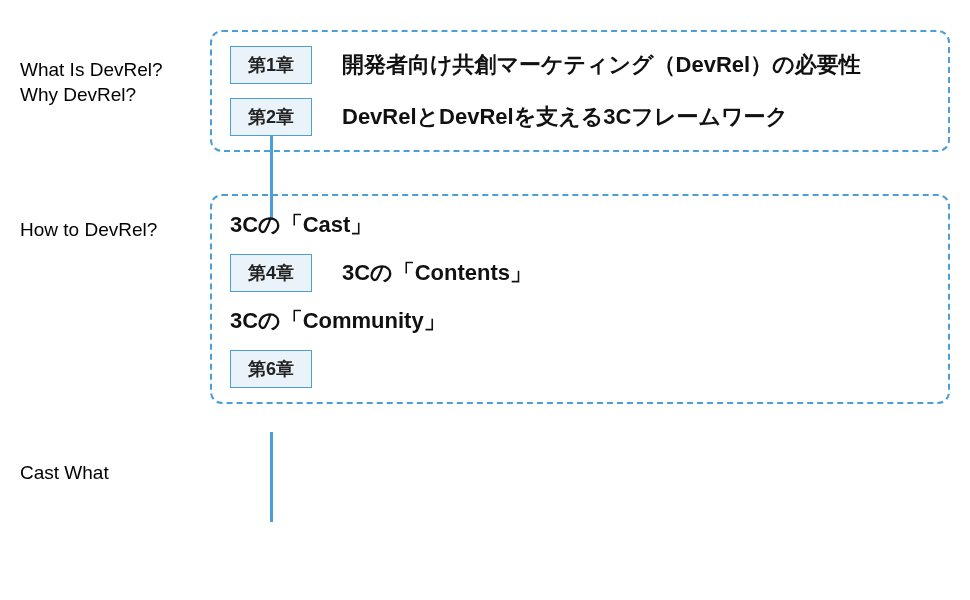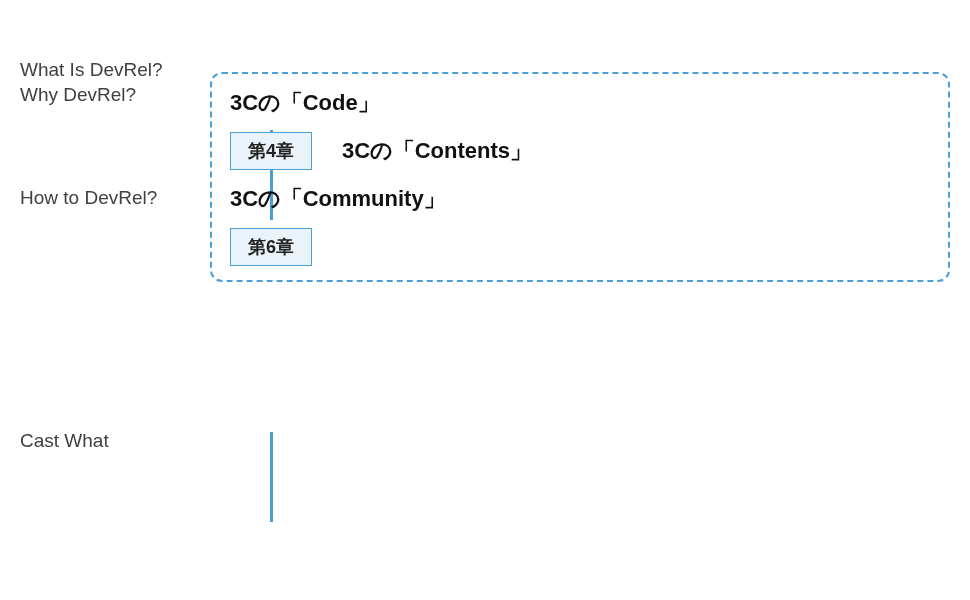--- a/index.html
+++ b/index.html
@@ -12,27 +12,27 @@
 }
 .container {
   display: flex;
   padding: 30px 20px;
 }
 .labels {
   width: 190px;
   flex-shrink: 0;
 }
 .label {
-  color: #404040;
+  color: #000000;
   font-size: 19px;
   font-weight: 500;
   line-height: 1.3;
 }
 .label-1 { margin-top: 28px; }
-.label-2 { margin-top: 79px; }
+.label-2 { margin-top: 111px; }
 .label-3 { margin-top: 218px; }
 .sections {
   flex: 1;
   position: relative;
 }
 .section {
   border: 2px dashed #4a9fd8;
   border-radius: 12px;
   padding: 14px 18px;
 }
@@ -81,24 +81,34 @@
       <span>Why DevRel?</span>
     </div>
     <div class="label label-2">How to DevRel?</div>
     <div class="label label-3">Cast What</div>
   </div>
 
   <div class="sections">
     <div class="connector conn-1"></div>
     <div class="connector conn-2"></div>
 
+    <div class="section section-1">
+      <div class="row">
+        <div class="chapter-box">第1章</div>
+        <div class="chapter-title">開発者向け共創マーケティング（DevRel）の必要性</div>
+      </div>
+      <div class="row">
+        <div class="chapter-box">第2章</div>
+        <div class="chapter-title">DevRelとDevRelを支える3Cフレームワーク</div>
+      </div>
+    </div>
 
     <div class="section section-2">
       <div class="row">
-        <div class="chapter-title">3Cの「Code」</div>
+        <div class="chapter-title">3Cの「Cast」</div>
       </div>
       <div class="row">
         <div class="chapter-box">第4章</div>
         <div class="chapter-title">3Cの「Contents」</div>
       </div>
       <div class="row">
         <div class="chapter-title">3Cの「Community」</div>
       </div>
       <div class="row">
         <div class="chapter-box">第6章</div>

